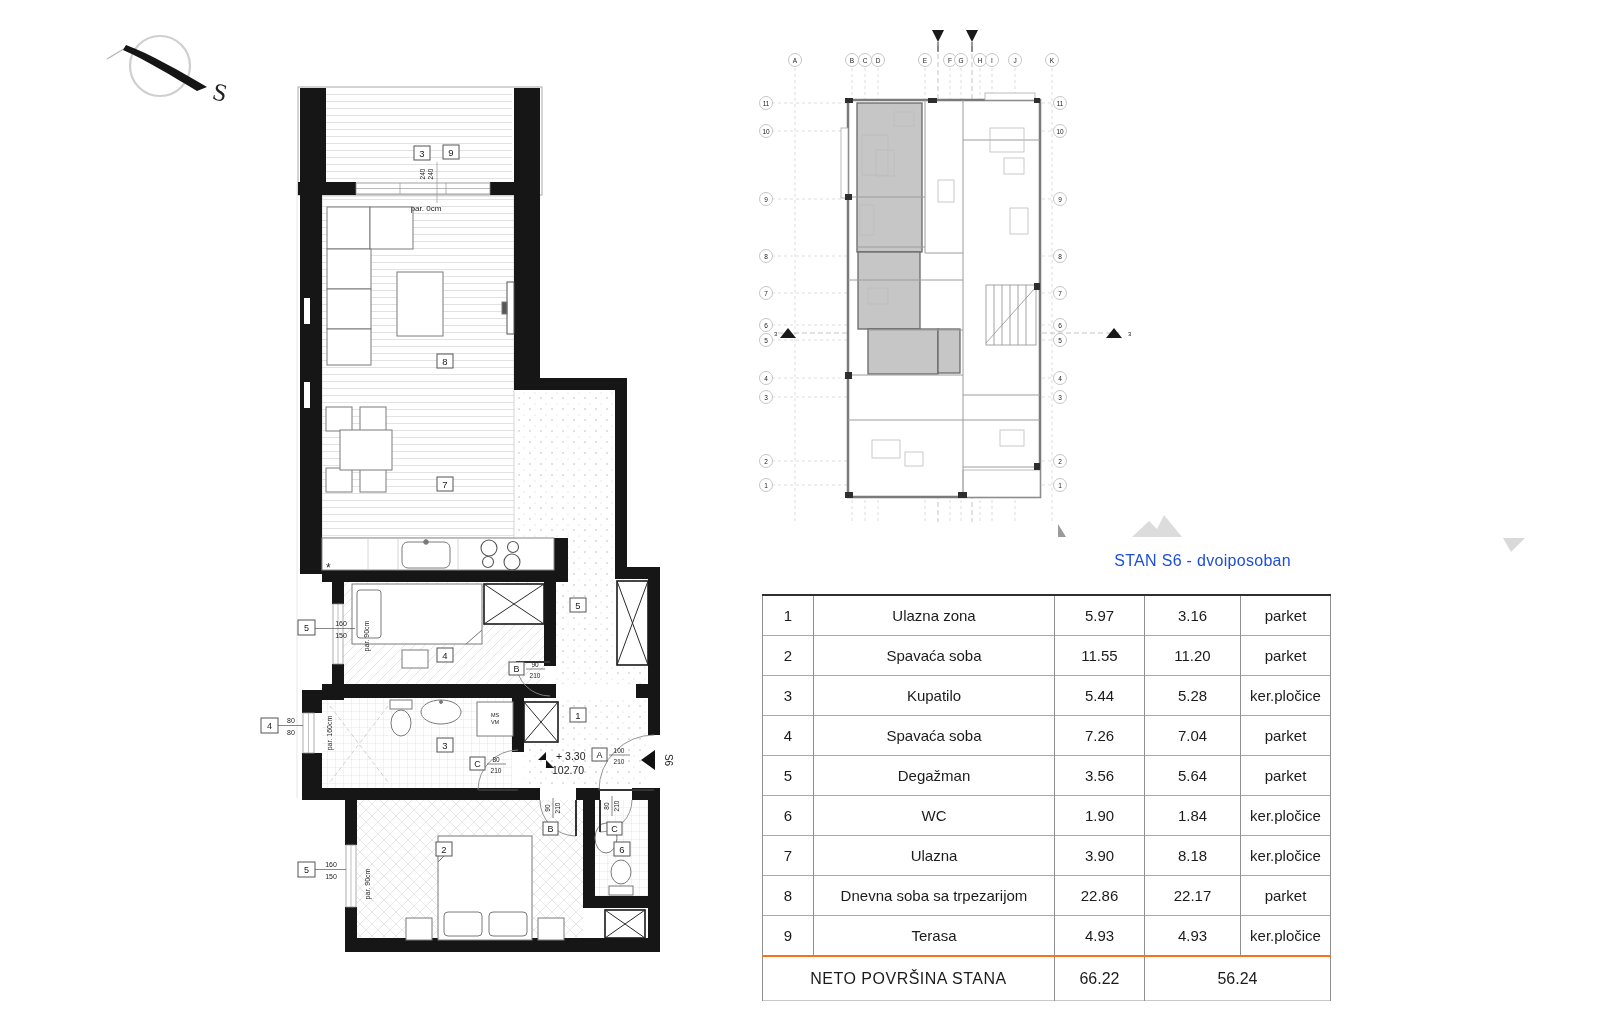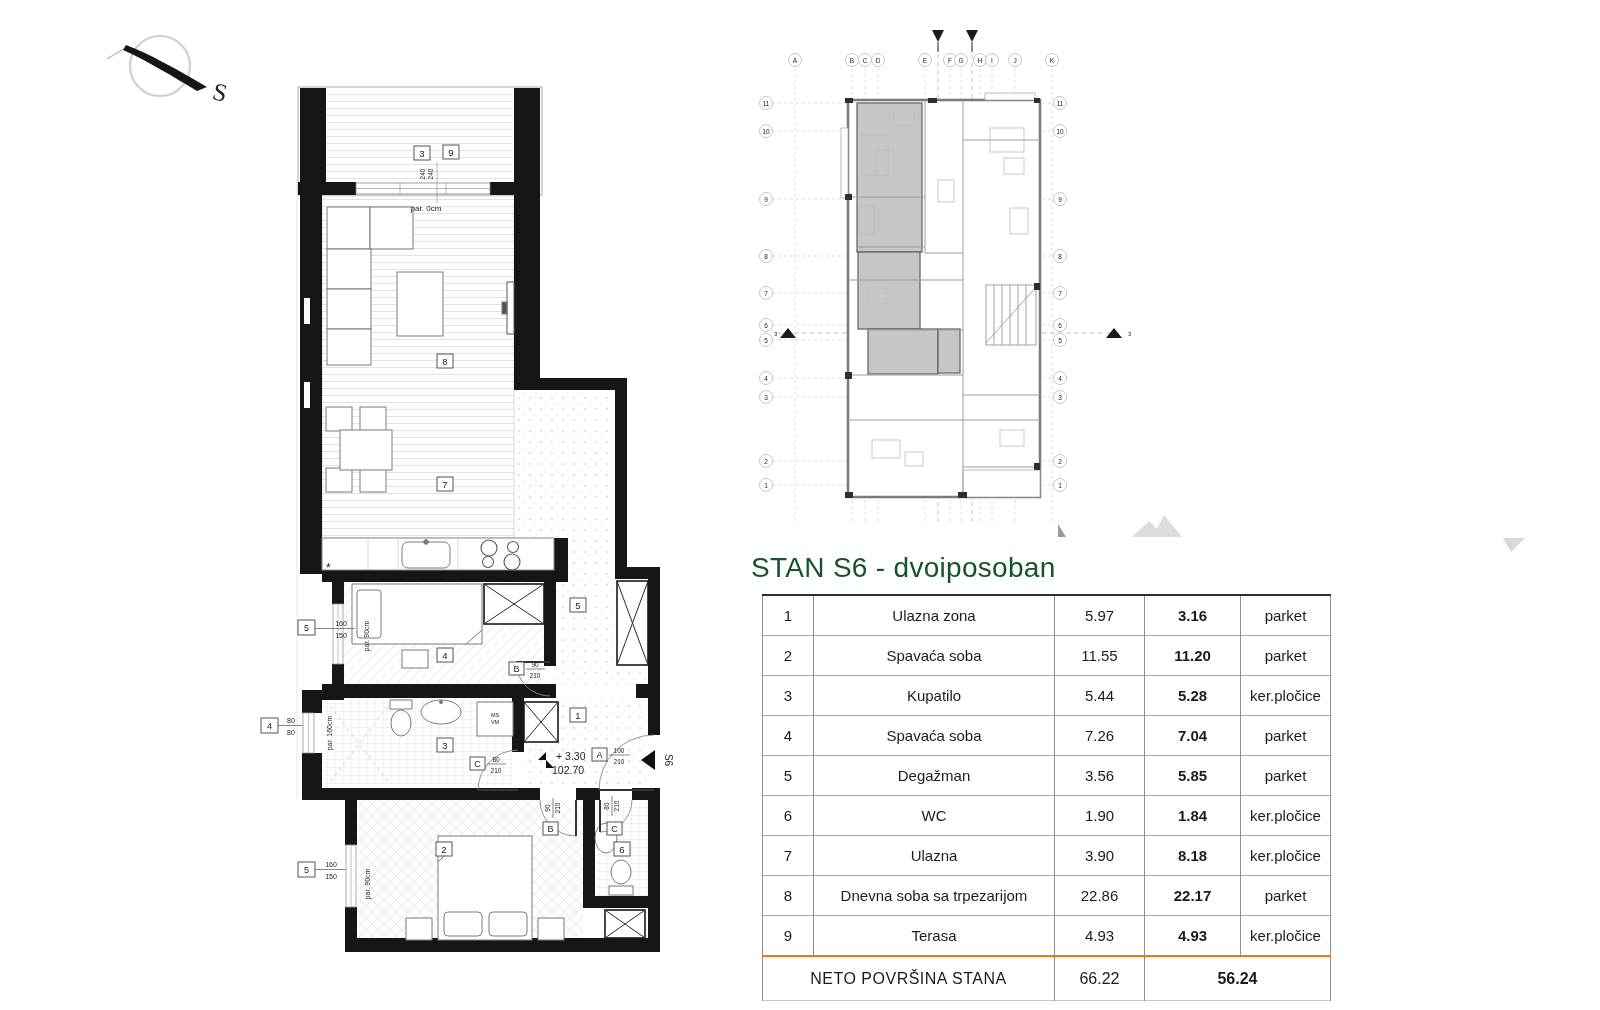--- a/index.html
+++ b/index.html
@@ -1,29 +1,29 @@
 <!DOCTYPE html>
 <html><head>
 <meta charset="utf-8">
 <style>
   html,body{margin:0;padding:0;background:#fff;}
   .page{position:relative;width:1600px;height:1010px;background:#fff;overflow:hidden;
         font-family:"Liberation Sans",sans-serif;}
   .abs{position:absolute;}
   svg{display:block;font-family:"Liberation Sans",sans-serif;}
   svg text{fill:#222;}
-  .title{position:absolute;left:751px;top:552px;width:540px;text-align:left;
-         font-size:28px;color:#14532d;letter-spacing:.3px;}
+  .title{position:absolute;left:751px;top:552px;width:540px;text-align:right;
+         font-size:16px;color:#1d4ed8;letter-spacing:.3px;}
   table.areas{position:absolute;left:762px;top:594px;border-collapse:collapse;table-layout:fixed;
          width:568px;font-size:15px;color:#1b1b1b;
          border:1px solid #9a9a9a;border-top:2px solid #2f2f2f;border-bottom:1px solid #c9c9c9;}
   table.areas td{height:37px;text-align:center;vertical-align:middle;
          border-top:1px solid #a8a8a8;border-left:1px solid #8f8f8f;border-right:1px solid #8f8f8f;
          overflow:hidden;white-space:nowrap;}
-  table.areas td.bold{font-weight:bold;}
+  table.areas td.bold{font-weight:normal;}
   table.areas tr.footer td{border-top:2px solid #f97316;height:41px;font-size:16px;}
   table.areas tr.footer td.flabel{letter-spacing:.5px;}
 </style>
 </head>
 <body>
 
 <div class="page">
 
   <svg class="abs" style="left:95px;top:25px" width="145" height="90" viewBox="95 25 145 90">
     <circle cx="160" cy="66" r="30" fill="none" stroke="#cfcfcf" stroke-width="2.2"></circle>
@@ -524,21 +524,21 @@
         <td>4</td>
         <td>Spavaća soba</td>
         <td>7.26</td>
         <td class="bold">7.04</td>
         <td>parket</td>
       </tr>
       <tr>
         <td>5</td>
         <td>Degažman</td>
         <td>3.56</td>
-        <td class="bold">5.85</td>
+        <td class="bold">5.64</td>
         <td>parket</td>
       </tr>
       <tr>
         <td>6</td>
         <td>WC</td>
         <td>1.90</td>
         <td class="bold">1.84</td>
         <td>ker.pločice</td>
       </tr>
       <tr>

